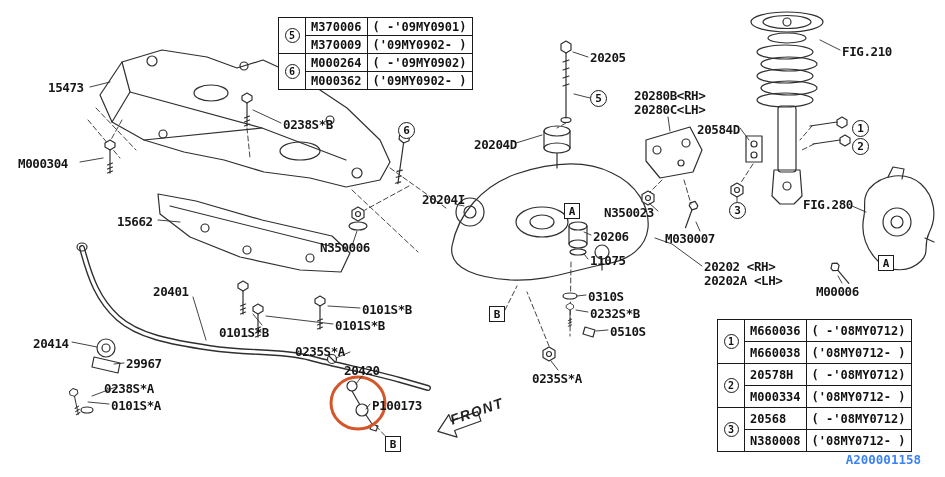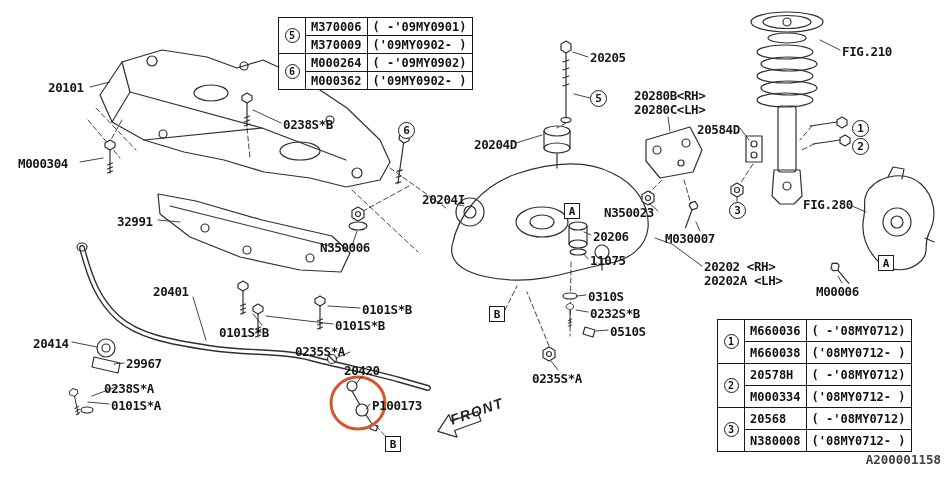--- a/index.html
+++ b/index.html
@@ -43,22 +43,22 @@
   
   #watermark { position:absolute; z-index:4; left:0; top:176px; width:945px; text-align:center;
                font-family:"DejaVu Sans", "Liberation Sans", sans-serif; font-weight:bold;
                font-size:56px; line-height:1; letter-spacing:14px; color:#9b9b9b; opacity:0.82;
                text-shadow:2px 2px 0 #ececec, -1px -1px 0 #787878; pointer-events:none; }
 
   #front-label { position:absolute; z-index:3; left:449px; top:403px;
                  font:italic 700 14px "Liberation Sans", sans-serif; letter-spacing:1.5px; color:#222;
                  transform:rotate(-19deg); }
 
-  #doc-number { position:absolute; z-index:3; right:4px; top:452px;
-                font:600 12.5px "DejaVu Sans Mono", monospace; color:#404040; }
+  #doc-number { position:absolute; z-index:3; right:24px; top:452px;
+                font:600 12.5px "DejaVu Sans Mono", monospace; color:#3b82f6; }
 </style>
 </head>
 <body>
 
 <div id="stage">
 
   <svg id="art" width="945" height="477" viewBox="0 0 945 477">
     <defs>
       <g id="boltv">
         <polygon points="-5,-4 0,-7 5,-4 5,0 0,3 -5,0" class="wf"></polygon>
@@ -296,24 +296,24 @@
       <polyline class="ld" points="702,266 672,244 655,238"></polyline>
       <line class="ld" x1="737" y1="202" x2="737" y2="197"></line>
     </g>
 
     <g transform="translate(436,432) rotate(-20)">
       <path d="M2,0 L18,-12 L18,-5 L46,-5 L46,5 L18,5 L18,12 Z"></path>
     </g>
   </svg>
 
 
-  <div class="lbl" style="left:48px;top:80px">20101</div>
+  <div class="lbl" style="left:48px;top:80px">15473</div>
   <div class="lbl" style="left:18px;top:156px">M000304</div>
   <div class="lbl" style="left:283px;top:117px">0238S*B</div>
-  <div class="lbl" style="left:117px;top:214px">32991</div>
+  <div class="lbl" style="left:117px;top:214px">15662</div>
   <div class="lbl" style="left:320px;top:240px">N350006</div>
   <div class="lbl" style="left:153px;top:284px">20401</div>
   <div class="lbl" style="left:33px;top:336px">20414</div>
   <div class="lbl" style="left:126px;top:356px">29967</div>
   <div class="lbl" style="left:104px;top:381px">0238S*A</div>
   <div class="lbl" style="left:111px;top:398px">0101S*A</div>
   <div class="lbl" style="left:362px;top:302px">0101S*B</div>
   <div class="lbl" style="left:335px;top:318px">0101S*B</div>
   <div class="lbl" style="left:219px;top:325px">0101S*B</div>
   <div class="lbl" style="left:295px;top:344px">0235S*A</div>

